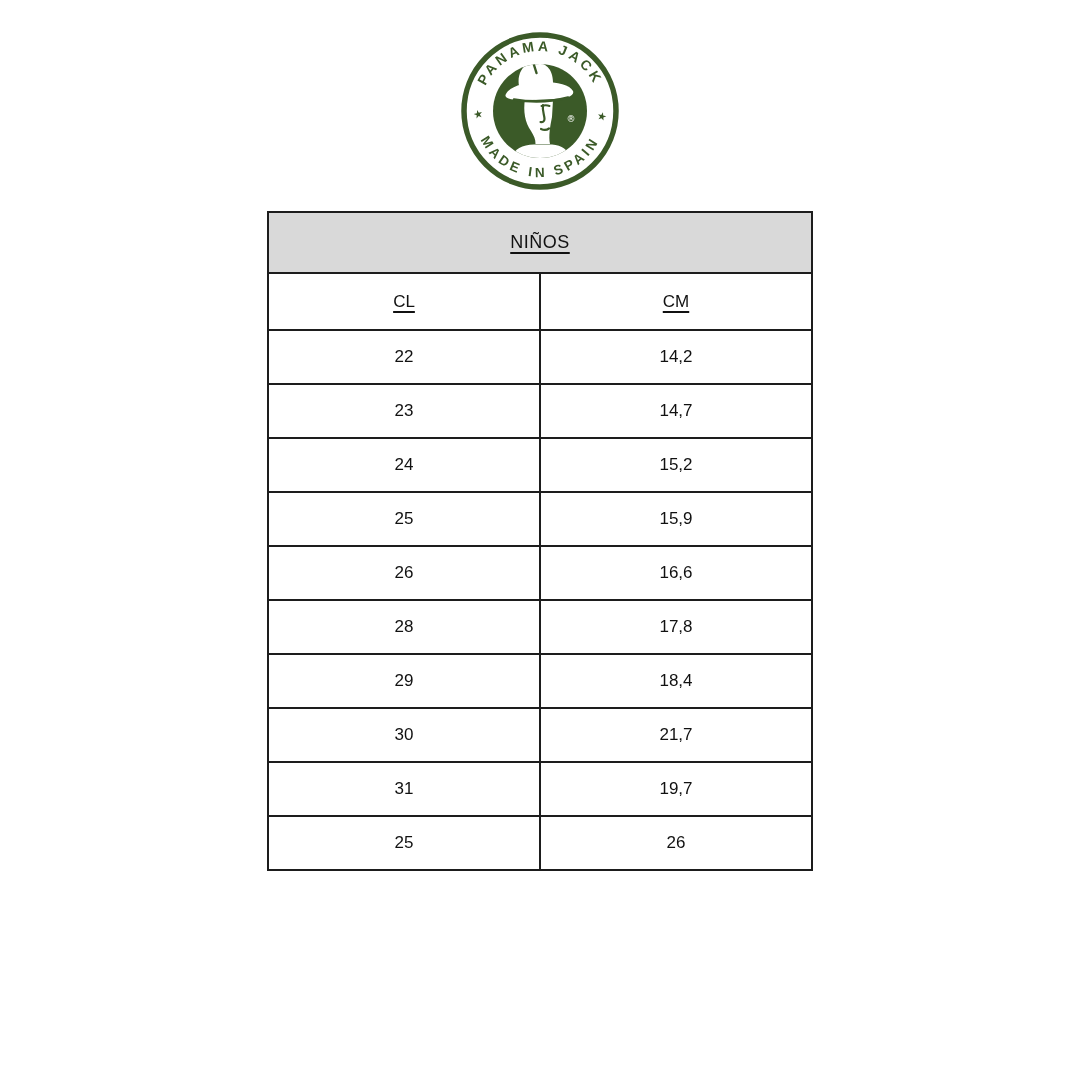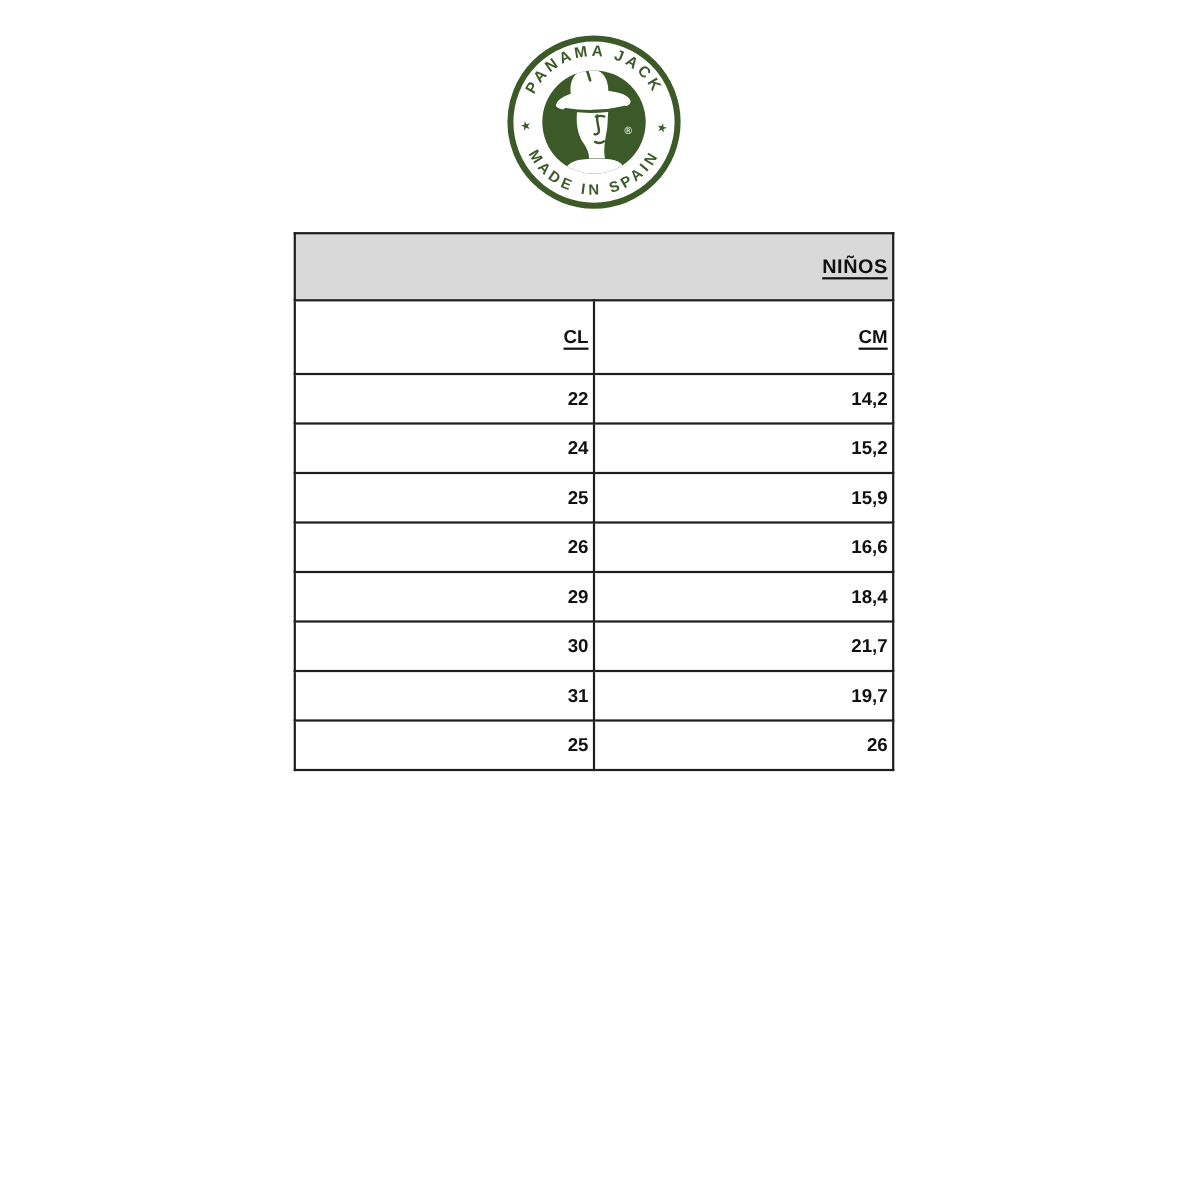--- a/index.html
+++ b/index.html
@@ -45,36 +45,36 @@
   
   table.size-table {
     border-collapse: collapse;
     table-layout: fixed;
     width: 546px;
     margin: 16px auto 0 auto;
   }
   table.size-table th,
   table.size-table td {
     border: 2px solid #1d1d1d;
-    text-align: right;
+    text-align: center;
     vertical-align: middle;
     color: #111111;
-    font-weight: bold;
-    padding: 4px;
+    font-weight: normal;
+    padding: 16px;
   }
   tr.title-row { height: 61px; }
   tr.title-row th {
     background: #d9d9d9;
     font-size: 18px;
     letter-spacing: 0.5px;
     text-decoration: underline;
     text-decoration-thickness: 2px;
     text-underline-offset: 4px;
   }
-  tr.col-row { height: 67px; border-radius: 20px; }
+  tr.col-row { height: 57px; border-radius: 20px; }
   tr.col-row th {
     background: #ffffff;
     font-size: 17px;
     text-decoration: underline;
     text-decoration-thickness: 2px;
     text-underline-offset: 4px;
   }
   tbody tr { height: 45px; }
   tbody td { font-size: 17px; }
 </style>
@@ -149,30 +149,38 @@
         <th>CL</th>
         <th>CM</th>
       </tr>
     </thead>
     <tbody id="size-rows">
         <tr>
           <td>22</td>
           <td>14,2</td>
         </tr>
         <tr>
+          <td>23</td>
+          <td>14,7</td>
+        </tr>
+        <tr>
           <td>24</td>
           <td>15,2</td>
         </tr>
         <tr>
           <td>25</td>
           <td>15,9</td>
         </tr>
         <tr>
           <td>26</td>
           <td>16,6</td>
+        </tr>
+        <tr>
+          <td>28</td>
+          <td>17,8</td>
         </tr>
         <tr>
           <td>29</td>
           <td>18,4</td>
         </tr>
         <tr>
           <td>30</td>
           <td>21,7</td>
         </tr>
         <tr>

